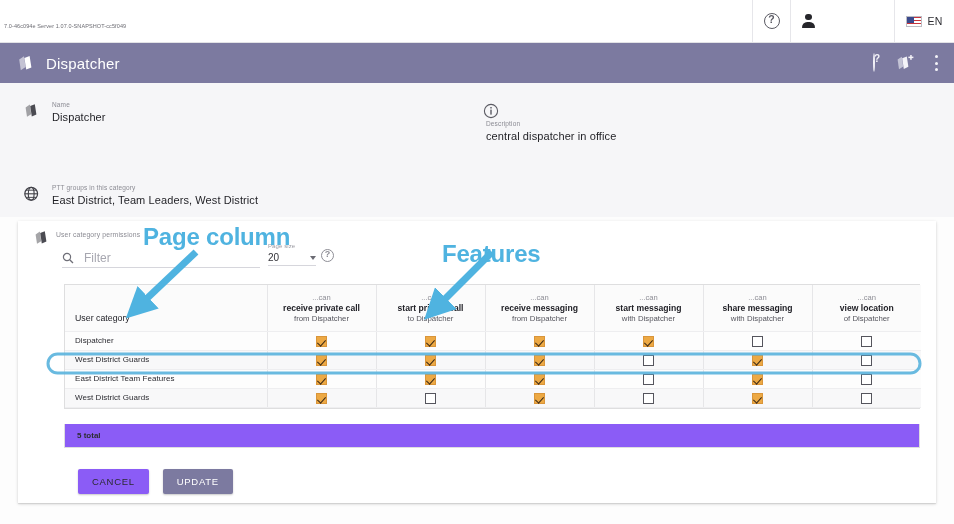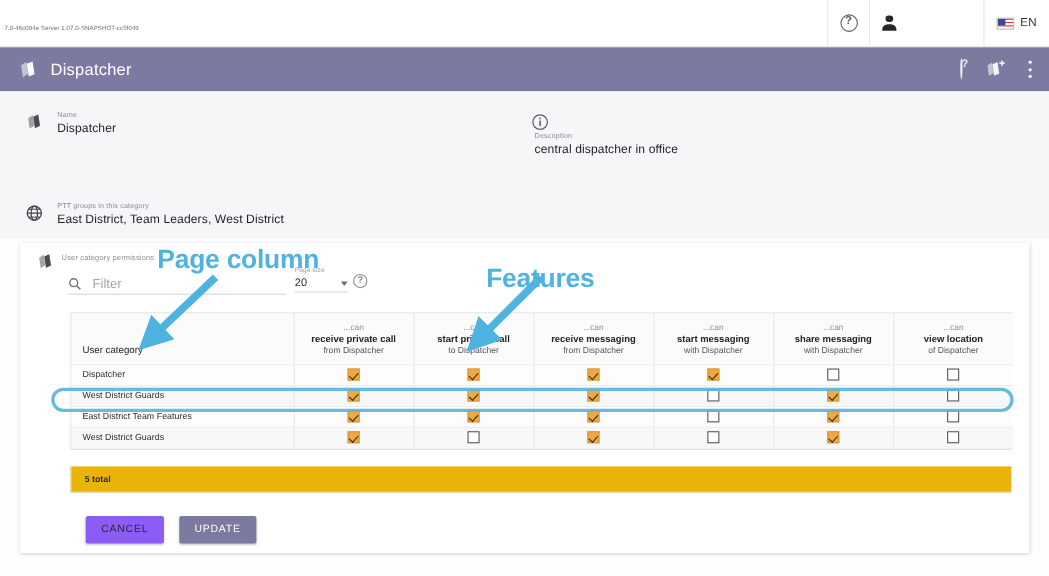--- a/index.html
+++ b/index.html
@@ -203,21 +203,21 @@
   .chk.on { background: #eda944; border: 1px solid #d9953a; }
   .chk.off { background: #fff; border: 1px solid #55555d; }
   .chk.on::after {
     content: ""; position: absolute; left: 2.4px; top: 1.2px;
     width: 4px; height: 7px; border: solid #3d2b16;
     border-width: 0 1.7px 1.7px 0; transform: rotate(42deg);
   }
 
   .tbl-foot {
     position: absolute; left: 46px; top: 203px; width: 856px; height: 24px;
-    border: 1px solid #dededf; border-top: 0; background: #eab308;
+    border: 1px solid #dededf; border-top: 0; background: #8b5cf6;
     display: flex; align-items: center; padding-left: 12px;
   }
   .tbl-foot span { font-size: 8px; color: #2d2d33; font-weight: bold; }
 
   
   .actions {
     position: absolute; left: 60px; top: 248px;
     display: flex; align-items: center; gap: 14px;
   }
   .btn {

